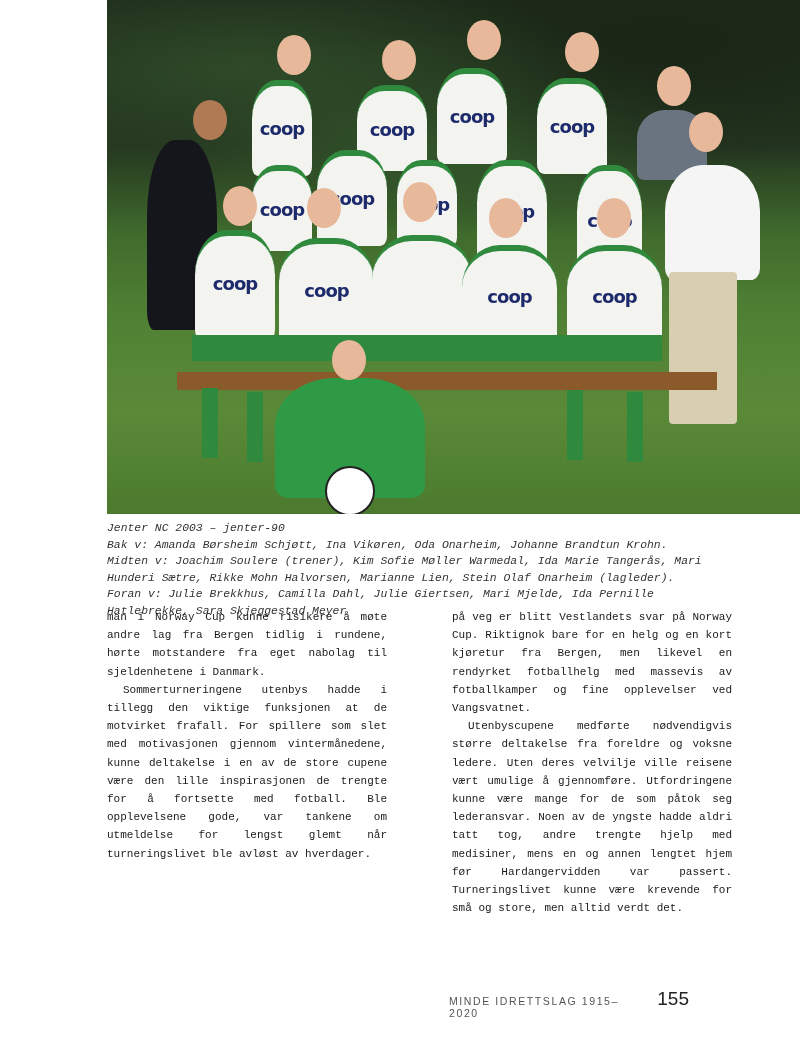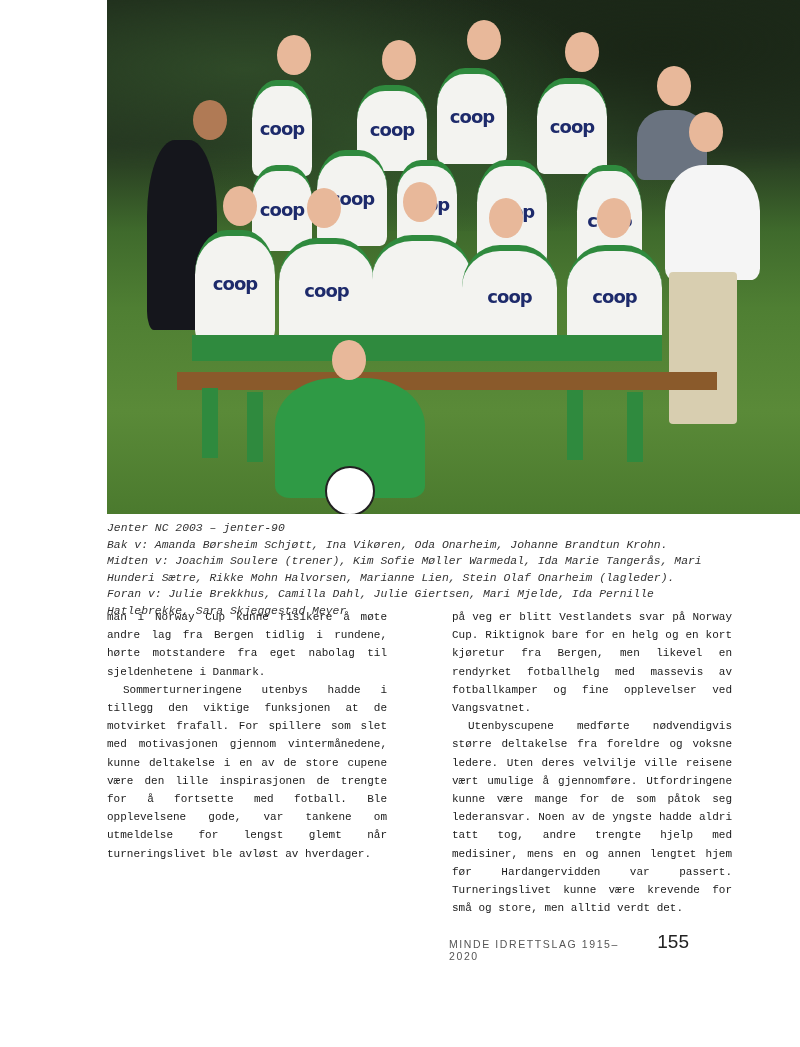--- a/index.html
+++ b/index.html
@@ -16,21 +16,21 @@
   .socks { position:absolute; background:#2f8a3e; width:16px; height:70px; }
   .bench { position:absolute; left:70px; top:372px; width:540px; height:18px; background:#8a5a2b; }
   .gk { position:absolute; background:#2f9a45; border-radius:40% 40% 10% 10%; }
   .ball { position:absolute; width:46px; height:46px; border-radius:50%; background:#fff; border:2px solid #222; }
   .caption { position:absolute; left:107px; top:520px; width:600px; font-family:Liberation Mono, monospace; font-style:italic; font-size:11.4px; line-height:16.5px; color:#333; }
   .col { position:absolute; top:608px; width:280px; font-family:Liberation Mono, monospace; font-size:11px; line-height:18.2px; text-align:justify; color:#1a1a1a; }
   .col p { margin:0; }
   .col p.indent { text-indent:16px; }
   .col-left { left:107px; }
   .col-right { left:407px;margin-left:45px; }
-  .footer { position:absolute; top:931px; left:449px; width:240px; display:flex; align-items:baseline; justify-content:flex-end; gap:14px; }
+  .footer { position:absolute; top:988px; left:449px; width:240px; display:flex; align-items:baseline; justify-content:flex-end; gap:14px; }
   .footer-text { font-family:"Liberation Sans", sans-serif; font-size:10.5px; letter-spacing:1.6px; color:#555; }
   .page-num { font-family:"Liberation Sans", sans-serif; font-size:19px; color:#222; }
 </style>
 </head>
 <body>
 
 <div class="photo">
   <div class="trees"></div>
 
   <div class="person jersey" style="left:145px;top:80px;width:60px;height:90px;">

